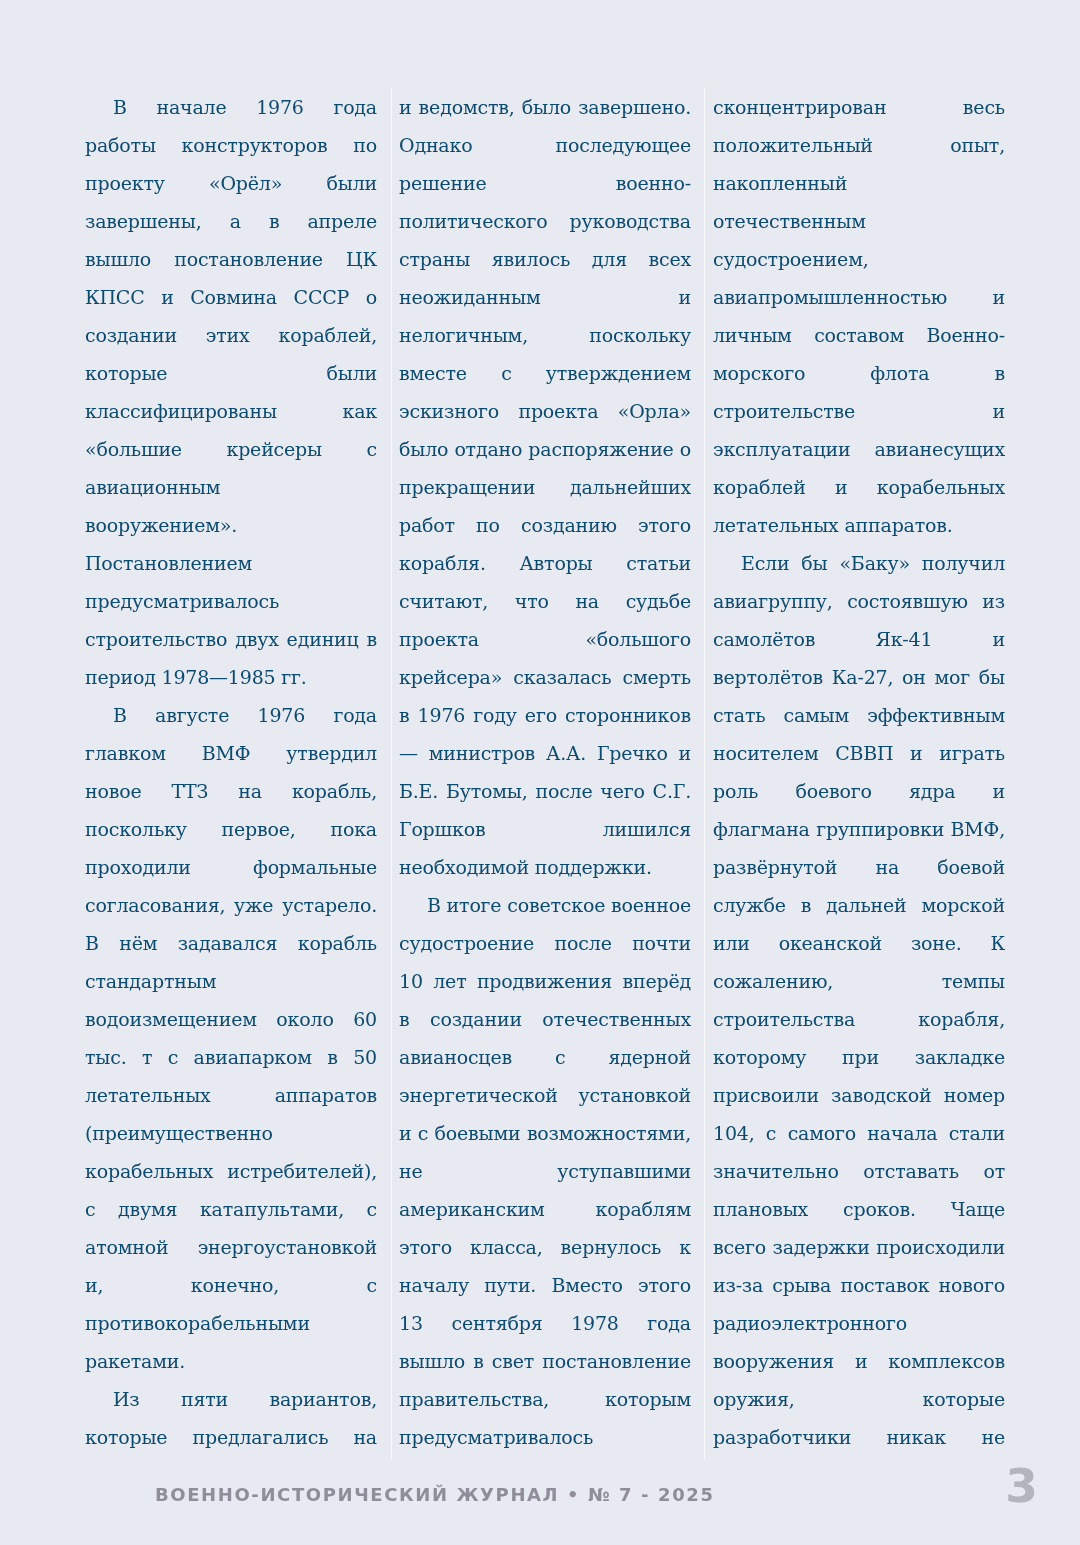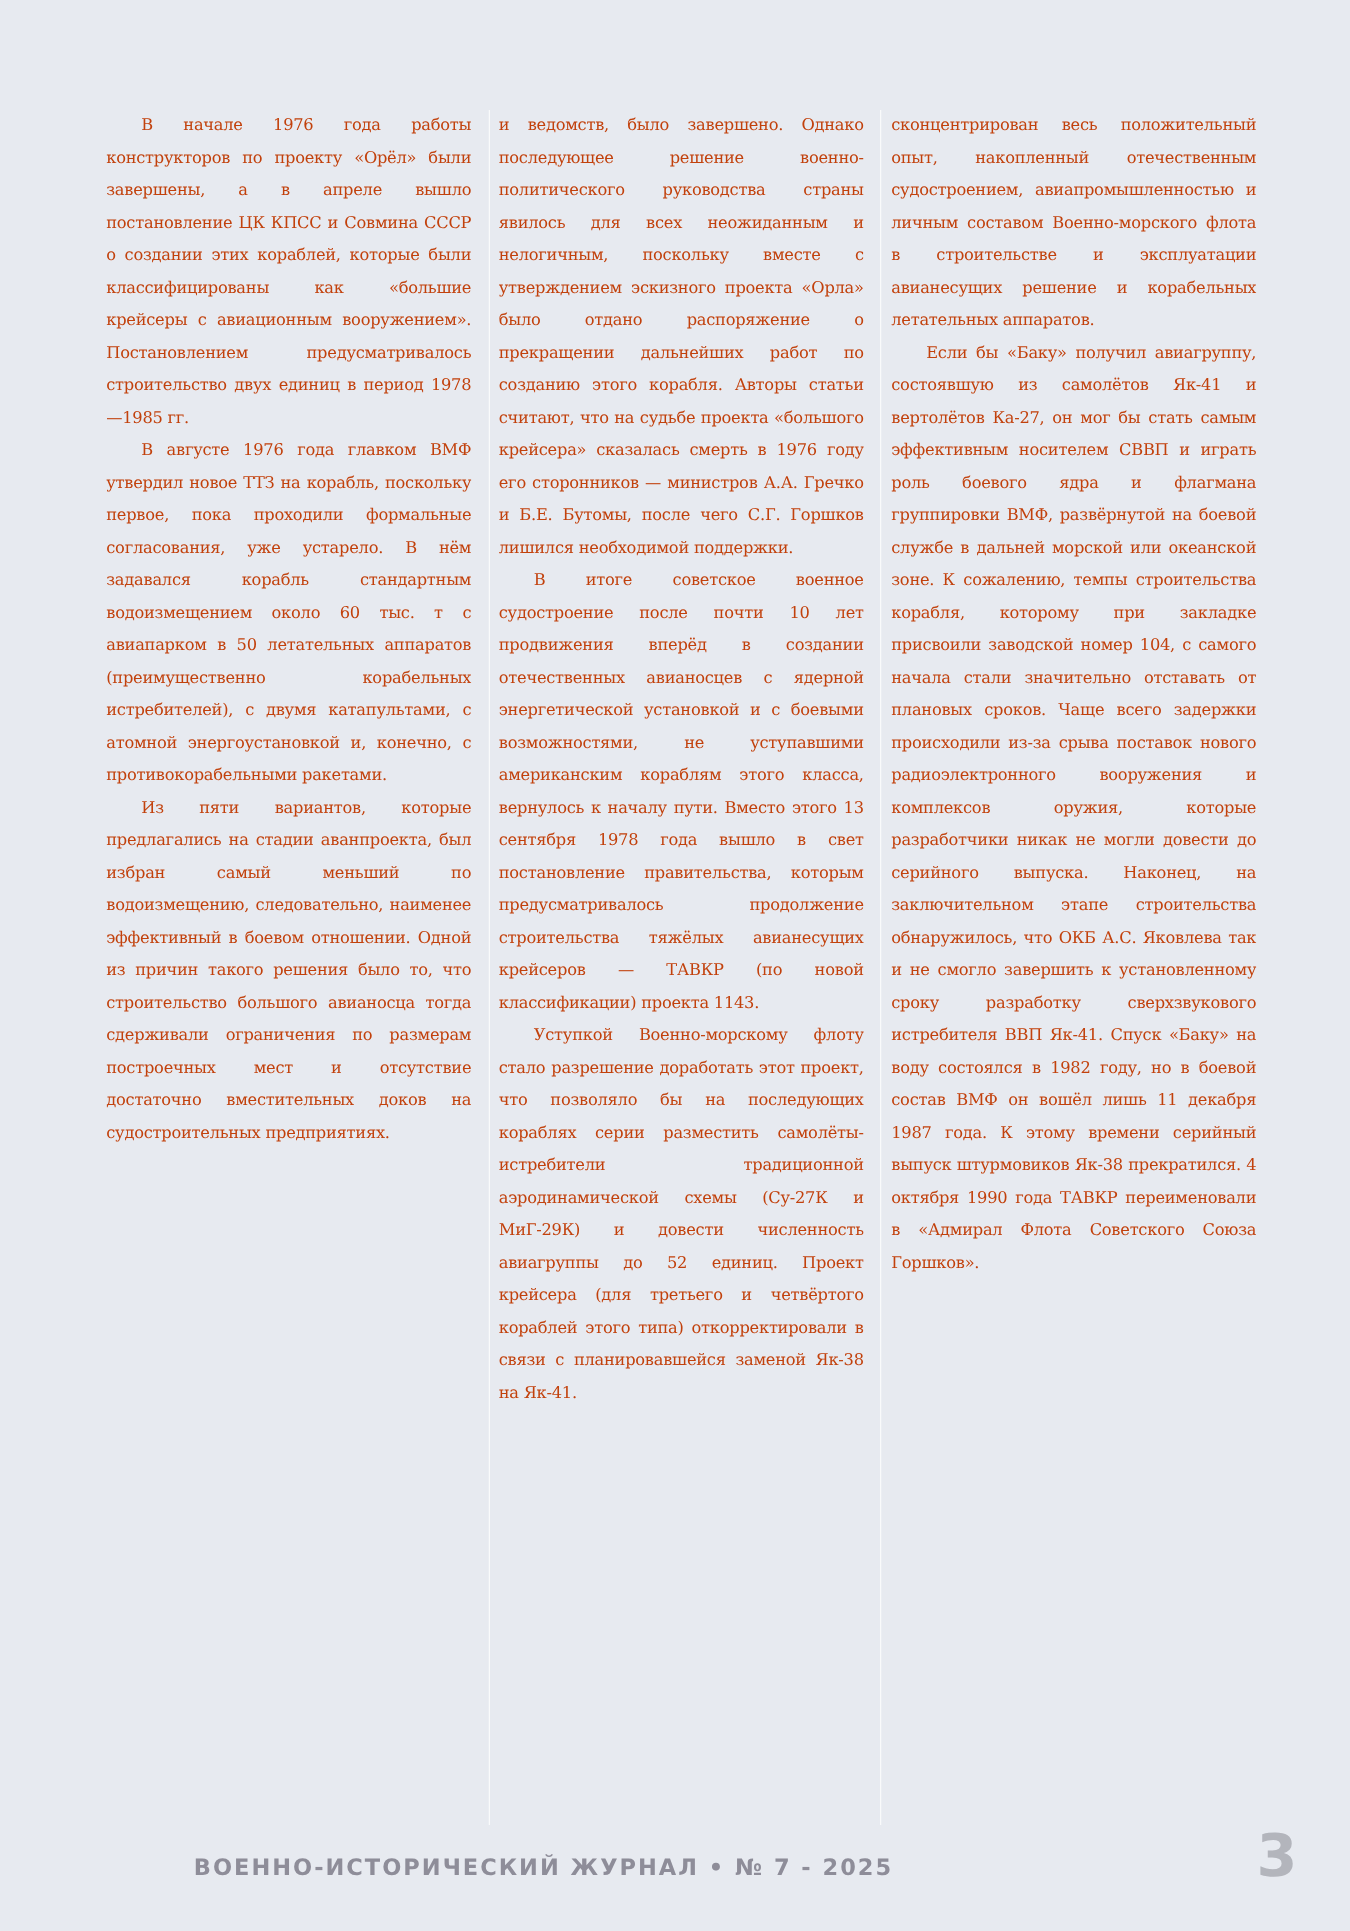--- a/index.html
+++ b/index.html
@@ -19,23 +19,23 @@
     left: 85px; top: 88px;
     width: 920px; height: 1372px;
     display: flex;
     gap: 22px;
   }
   .col {
     flex: 1 1 0;
     height: 100%;
     overflow: hidden;
     text-align: justify;
-    color: #c2410c;
-    font-size: 13px;
-    line-height: 26px;
+    color: #0c4a6e;
+    font-size: 19px;
+    line-height: 38px;
     letter-spacing: -0.2px;
     hyphens: auto;
   }
   .col p { margin: 0; }
   .col p.indent { text-indent: 28px; }
   .gutter-line {
     position: absolute;
     top: 88px; height: 1372px; width: 1px;
     background: rgba(255,255,255,0.75);
   }
@@ -105,21 +105,21 @@
       <p class="indent">Из пяти вариантов, которые предлагались на стадии аванпроекта, был избран самый меньший по водоизмещению, следовательно, наименее эффективный в боевом отношении. Одной из причин такого решения было то, что строительство большого авианосца тогда сдерживали ограничения по размерам построечных мест и отсутствие достаточно вместительных доков на судостроительных предприятиях.</p>
 
     </div>
     <div class="col">
       <p>и ведомств, было завершено. Однако последующее решение военно-политического руководства страны явилось для всех неожиданным и нелогичным, поскольку вместе с утверждением эскизного проекта «Орла» было отдано распоряжение о прекращении дальнейших работ по созданию этого корабля. Авторы статьи считают, что на судьбе проекта «большого крейсера» сказалась смерть в 1976 году его сторонников — министров А.А. Гречко и Б.Е. Бутомы, после чего С.Г. Горшков лишился необходимой поддержки.</p>
       <p class="indent">В итоге советское военное судостроение после почти 10 лет продвижения вперёд в создании отечественных авианосцев с ядерной энергетической установкой и с боевыми возможностями, не уступавшими американским кораблям этого класса, вернулось к началу пути. Вместо этого 13 сентября 1978 года вышло в свет постановление правительства, которым предусматривалось продолжение строительства тяжёлых авианесущих крейсеров — ТАВКР (по новой классификации) проекта 1143.</p>
       <p class="indent">Уступкой Военно-морскому флоту стало разрешение доработать этот проект, что позволяло бы на последующих кораблях серии разместить самолёты-истребители традиционной аэродинамической схемы (Су-27К и МиГ-29К) и довести численность авиагруппы до 52 единиц. Проект крейсера (для третьего и четвёртого кораблей этого типа) откорректировали в связи с планировавшейся заменой Як-38 на Як-41.</p>
 
     </div>
     <div class="col">
-      <p>сконцентрирован весь положительный опыт, накопленный отечественным судостроением, авиапромышленностью и личным составом Военно-морского флота в строительстве и эксплуатации авианесущих решение и корабельных летательных аппаратов.</p>
+      <p>сконцентрирован весь положительный опыт, накопленный отечественным судостроением, авиапромышленностью и личным составом Военно-морского флота в строительстве и эксплуатации авианесущих кораблей и корабельных летательных аппаратов.</p>
       <p class="indent">Если бы «Баку» получил авиагруппу, состоявшую из самолётов Як-41 и вертолётов Ка-27, он мог бы стать самым эффективным носителем СВВП и играть роль боевого ядра и флагмана группировки ВМФ, развёрнутой на боевой службе в дальней морской или океанской зоне. К сожалению, темпы строительства корабля, которому при закладке присвоили заводской номер 104, с самого начала стали значительно отставать от плановых сроков. Чаще всего задержки происходили из-за срыва поставок нового радиоэлектронного вооружения и комплексов оружия, которые разработчики никак не могли довести до серийного выпуска. Наконец, на заключительном этапе строительства обнаружилось, что ОКБ А.С. Яковлева так и не смогло завершить к установленному сроку разработку сверхзвукового истребителя ВВП Як-41. Спуск «Баку» на воду состоялся в 1982 году, но в боевой состав ВМФ он вошёл лишь 11 декабря 1987 года. К этому времени серийный выпуск штурмовиков Як-38 прекратился. 4 октября 1990 года ТАВКР переименовали в «Адмирал Флота Советского Союза Горшков».</p>
 
     </div>
   </div>
 
   <div class="footer-line">ВОЕННО-ИСТОРИЧЕСКИЙ ЖУРНАЛ • № 7 - 2025</div>
   <div class="page-number">3</div>
 
 
 </div>

